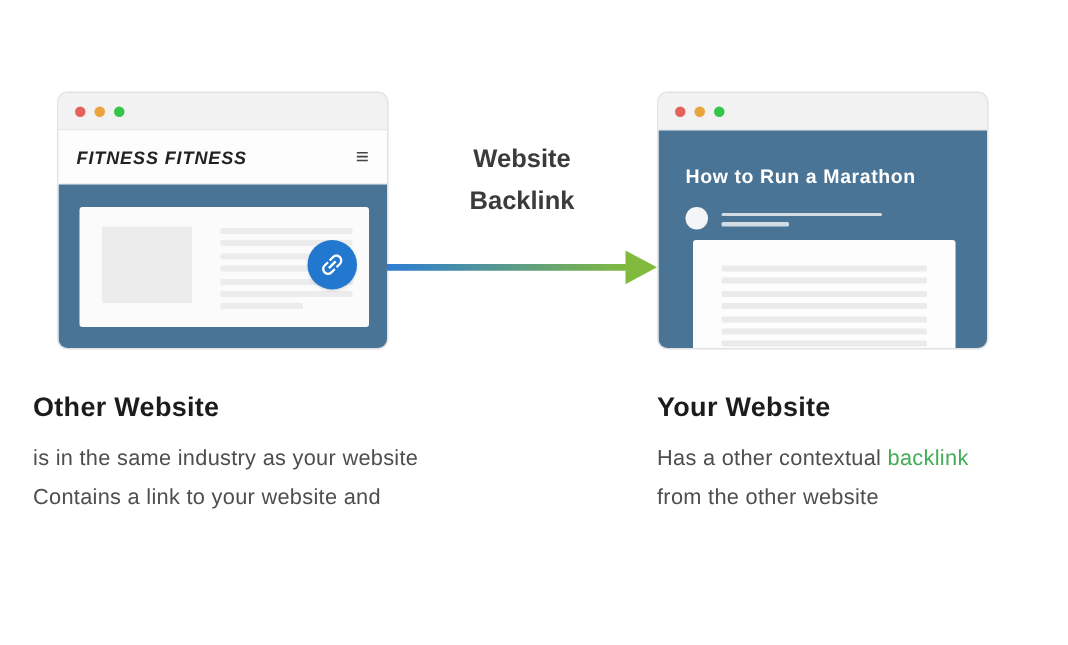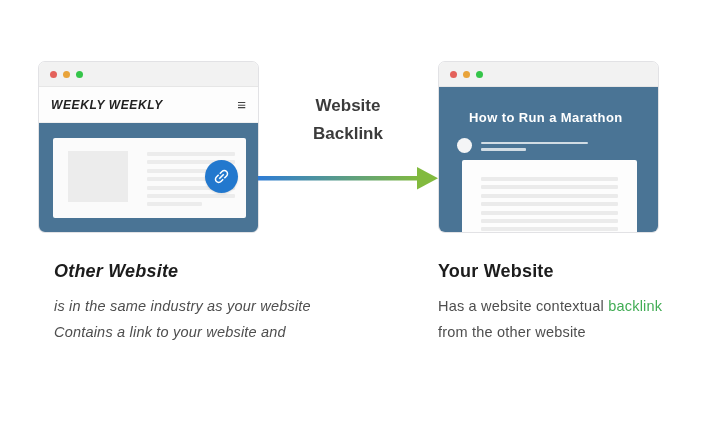--- a/index.html
+++ b/index.html
@@ -101,21 +101,20 @@
   .content-right {
     position: relative;
     height: 146px;
     padding: 23px 0 0 18px;
   }
   .post-heading {
     color: #ffffff;
     font-size: 13px;
     font-weight: 700;
     letter-spacing: 0.4px;
-    margin-left: 12px;
   }
   .byline {
     display: flex;
     align-items: center;
     margin-top: 13px;
   }
   .avatar {
     width: 15px;
     height: 15px;
     border-radius: 50%;
@@ -154,21 +153,21 @@
   .connector-arrow {
     position: absolute;
     left: 257px;
     top: 162px;
     width: 182px;
     height: 32px;
   }
 
   
   .caption { position: absolute; top: 261px; width: 330px; }
-  .caption.left  { left: 54px; font-style: italic; }
+  .caption.left  { left: 22px; }
   .caption.right { left: 438px; }
   .caption h2 {
     font-size: 18px;
     font-weight: 700;
     color: #1c1c1c;
     letter-spacing: 0.2px;
     margin-bottom: 12px;
   }
   .caption p {
     font-size: 14.5px;
@@ -183,21 +182,21 @@
 
 <div class="stage">
 
   <div class="browser left">
     <div class="titlebar">
       <span class="dot" style="background-color: rgb(228, 98, 92);"></span>
       <span class="dot" style="background-color: rgb(233, 164, 59);"></span>
       <span class="dot" style="background-color: rgb(53, 197, 74);"></span>
     </div>
     <div class="navbar">
-      <span class="nav-title">WEEKLY WEEKLY</span>
+      <span class="nav-title">FITNESS FITNESS</span>
       <span class="hamburger">≡</span>
     </div>
     <div class="content-left" style="background-color: rgb(74, 116, 149);">
       <div class="article-card">
         <div class="thumb"></div>
         <div class="card-lines">
             <div class="skel-line"></div>
             <div class="skel-line"></div>
             <div class="skel-line"></div>
             <div class="skel-line"></div>
@@ -257,17 +256,17 @@
   </div>
 
   <div class="caption left">
     <h2>Other Website</h2>
     <p>is in the same industry as your website</p>
     <p>Contains a link to your website and</p>
   </div>
 
   <div class="caption right">
     <h2>Your Website</h2>
-    <p><span>Has a website contextual </span><span class="highlight" style="color: rgb(66, 173, 85);">backlink</span></p>
+    <p><span>Has a other contextual </span><span class="highlight" style="color: rgb(66, 173, 85);">backlink</span></p>
     <p>from the other website</p>
   </div>
 
 </div>
 
 </body></html>

